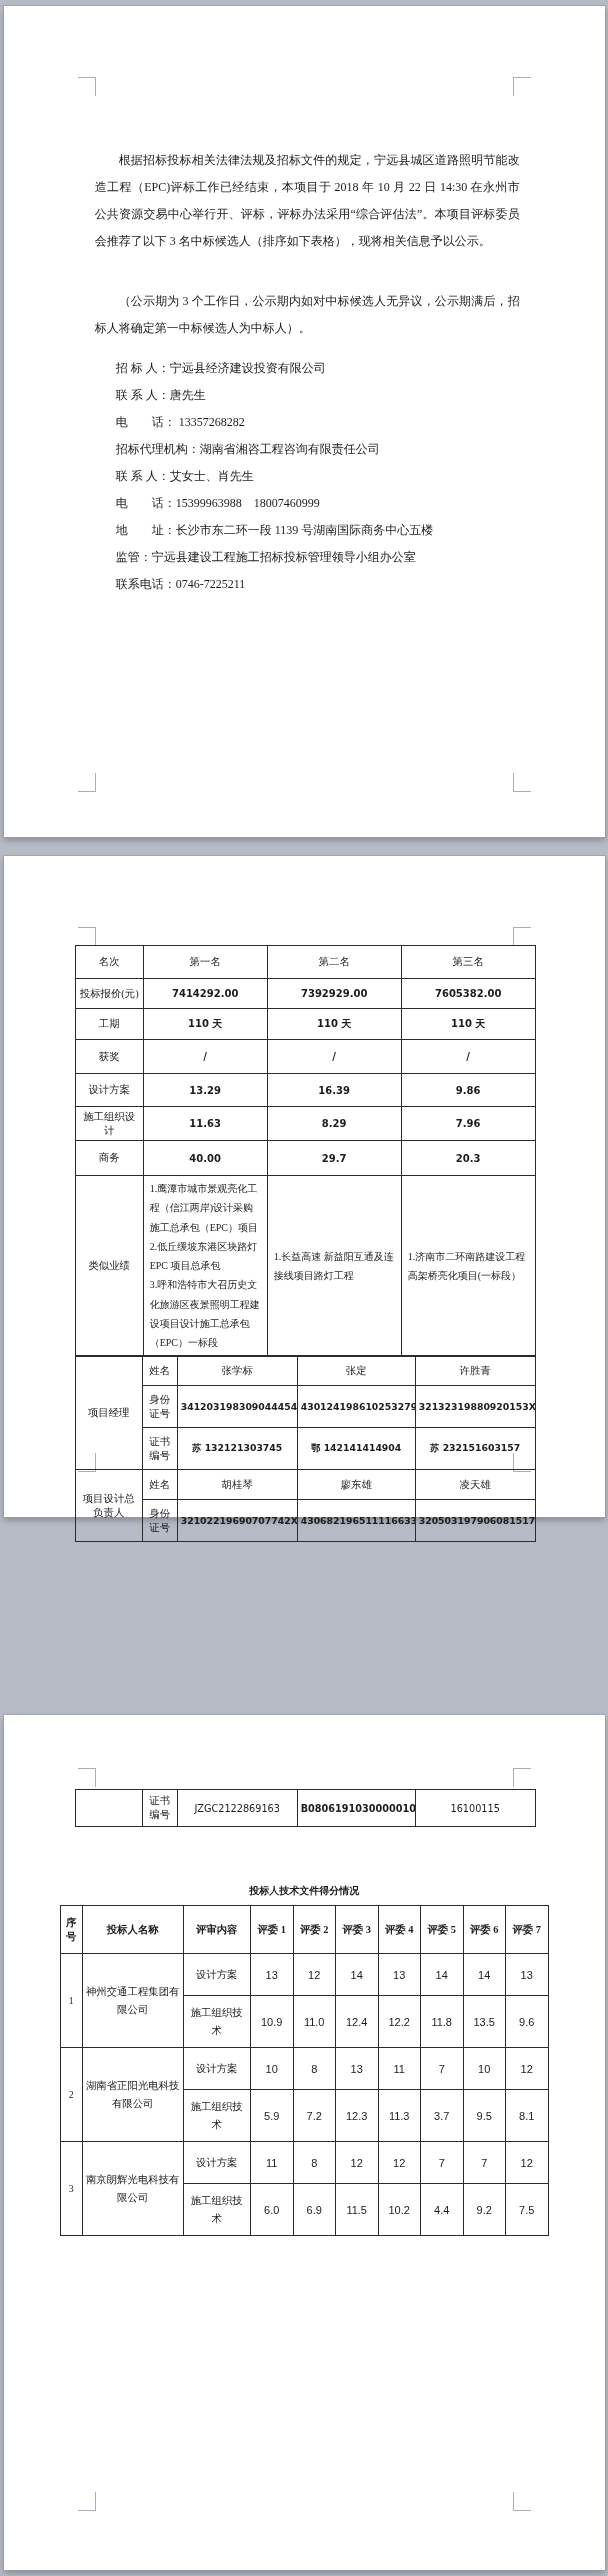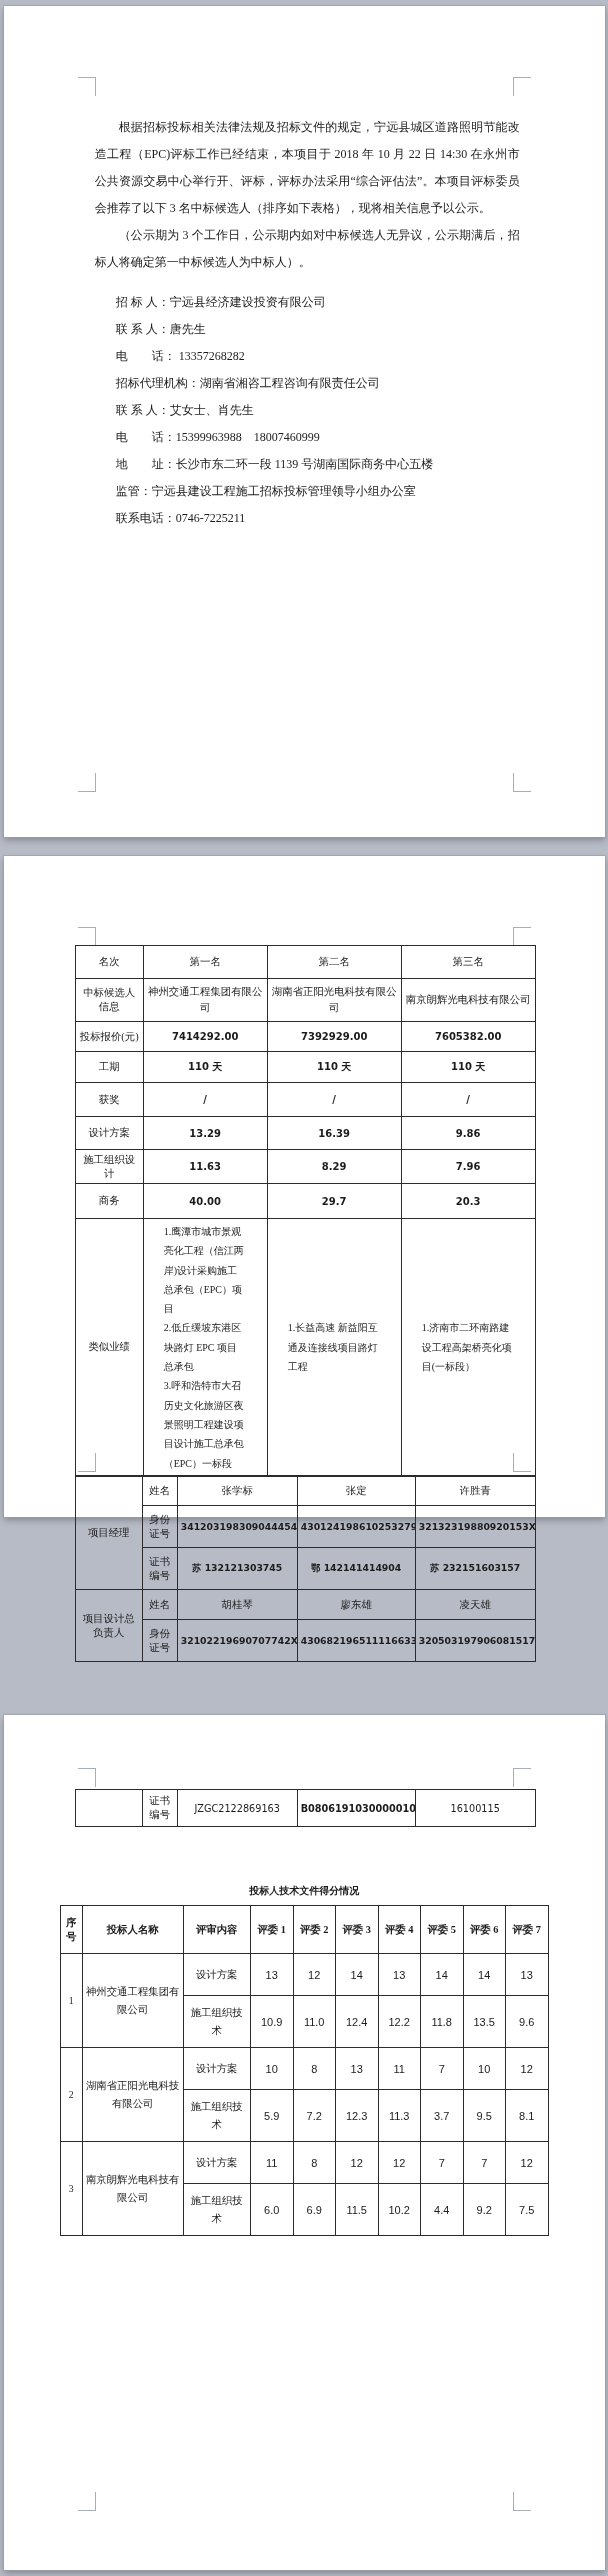--- a/index.html
+++ b/index.html
@@ -17,37 +17,37 @@
   .mark.tl { left:74px;  top:71px; border-top-width:1.5px; border-right-width:1.5px; }
   .mark.tr { right:74px; top:71px; border-top-width:1.5px; border-left-width:1.5px; }
   .mark.bl { left:74px;  bottom:45px; border-bottom-width:1.5px; border-right-width:1.5px; }
   .mark.br { right:74px; bottom:45px; border-bottom-width:1.5px; border-left-width:1.5px; }
   #page3 .mark.tl, #page3 .mark.tr { top:53px; }
   #page3 .mark.bl, #page3 .mark.br { bottom:59px; }
 
   
   .textblock { position:absolute; left:91px; top:108px; width:425px;
                font-size:12px; line-height:27px; text-align:justify; }
-  .para { text-indent:2em; }
+  .para { text-indent:2em;margin-top:33px; }
   .infoblock { margin-top:13.4px; padding-left:21px; }
   .info-line { line-height:27px; white-space:pre-wrap; }
 
   
   table { border-collapse:collapse; table-layout:fixed; }
   td,th { border:0.7px solid #2b2b2b; text-align:center; vertical-align:middle;
           font-size:10.4px; padding:1.5px 3px; overflow:hidden; }
   .tbl { border:1.5px solid #2b2b2b; }
 
   
   .cand-tbl-wrap { position:absolute; left:71px; top:89px; width:460px; }
   .cand-tbl { width:460px; }
   .lbl { font-size:10.4px; }
   .num { font-family:"DejaVu Sans","Liberation Sans",sans-serif; font-weight:600; font-size:10px; }
   .cand-name { font-size:10.4px; line-height:16.3px; }
-  .perf { text-align:left; white-space:pre-line; font-size:10px; line-height:19.3px; padding:3px 20px; }
+  .perf { text-align:left; white-space:pre-line; font-size:10px; line-height:19.3px; padding:3px 6px; }
   .id  { font-family:"DejaVu Sans","Liberation Sans",sans-serif; font-weight:600; font-size:9.3px; }
   .sub-tbl { width:460px; margin-top:-1.5px; }
 
   
   .cert-tbl-wrap { position:absolute; left:71px; top:74px; width:460px; }
   .cert-tbl { width:460px; border-top:0.7px dashed #b3b3b3; }
   .cert-val { font-family:"DejaVu Sans","Liberation Sans",sans-serif; font-size:9.7px; }
   .cert-val.bold { font-weight:700; }
   .score-title { position:absolute; left:56px; top:169px; width:489px; text-align:center;
                  font-size:10px; font-weight:bold; }
@@ -100,26 +100,20 @@
             <col style="width:124px">
             <col style="width:134px">
             <col style="width:134px">
           </colgroup>
         <tbody>
             <tr style="height:33px">
           <td class="lbl">名次</td>
           <td class="lbl">第一名</td>
           <td class="lbl">第二名</td>
           <td class="lbl">第三名</td>
-        </tr>
-        <tr style="height:43px">
-          <td class="lbl">中标候选人信息</td>
-          <td class="cand-name">神州交通工程集团有限公司</td>
-          <td class="cand-name">湖南省正阳光电科技有限公司</td>
-          <td class="cand-name">南京朗辉光电科技有限公司</td>
         </tr>
         <tr style="height:30px">
           <td class="lbl">投标报价(元)</td>
           <td class="num">7414292.00</td>
           <td class="num">7392929.00</td>
           <td class="num">7605382.00</td>
         </tr>
         <tr style="height:31px">
           <td class="lbl">工期</td>
           <td class="num">110 天</td>

